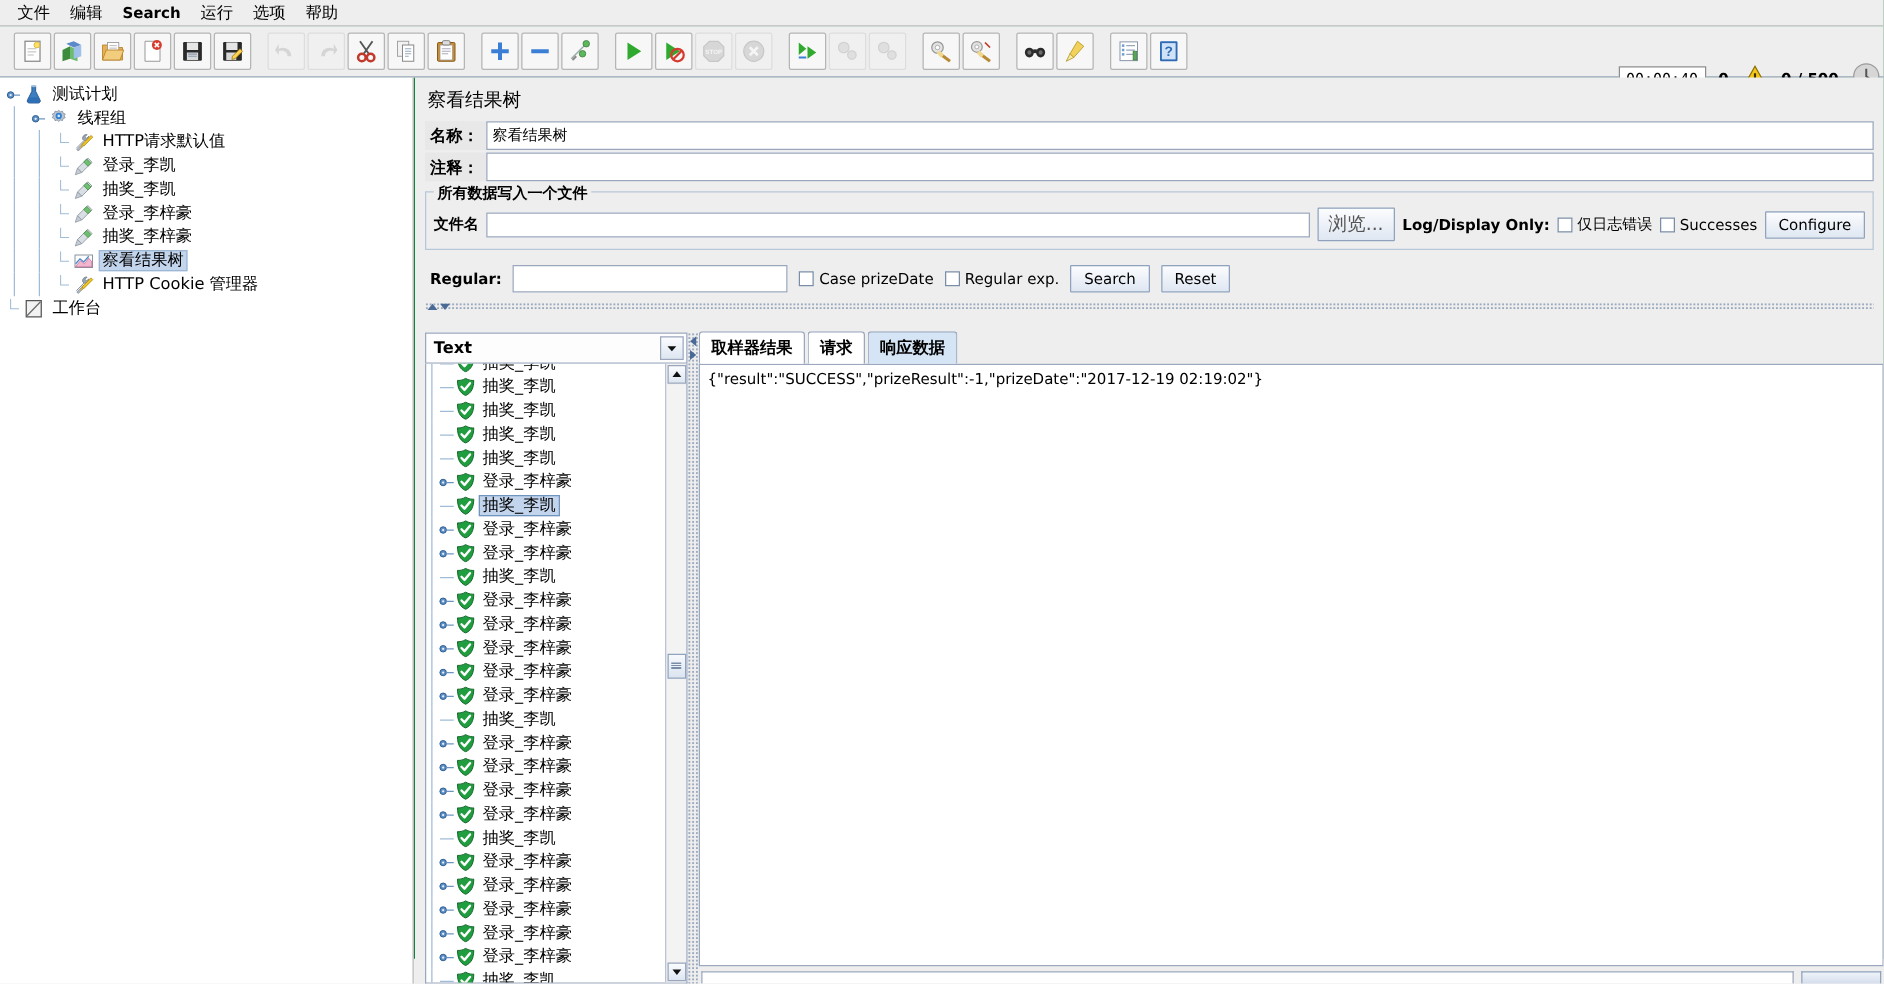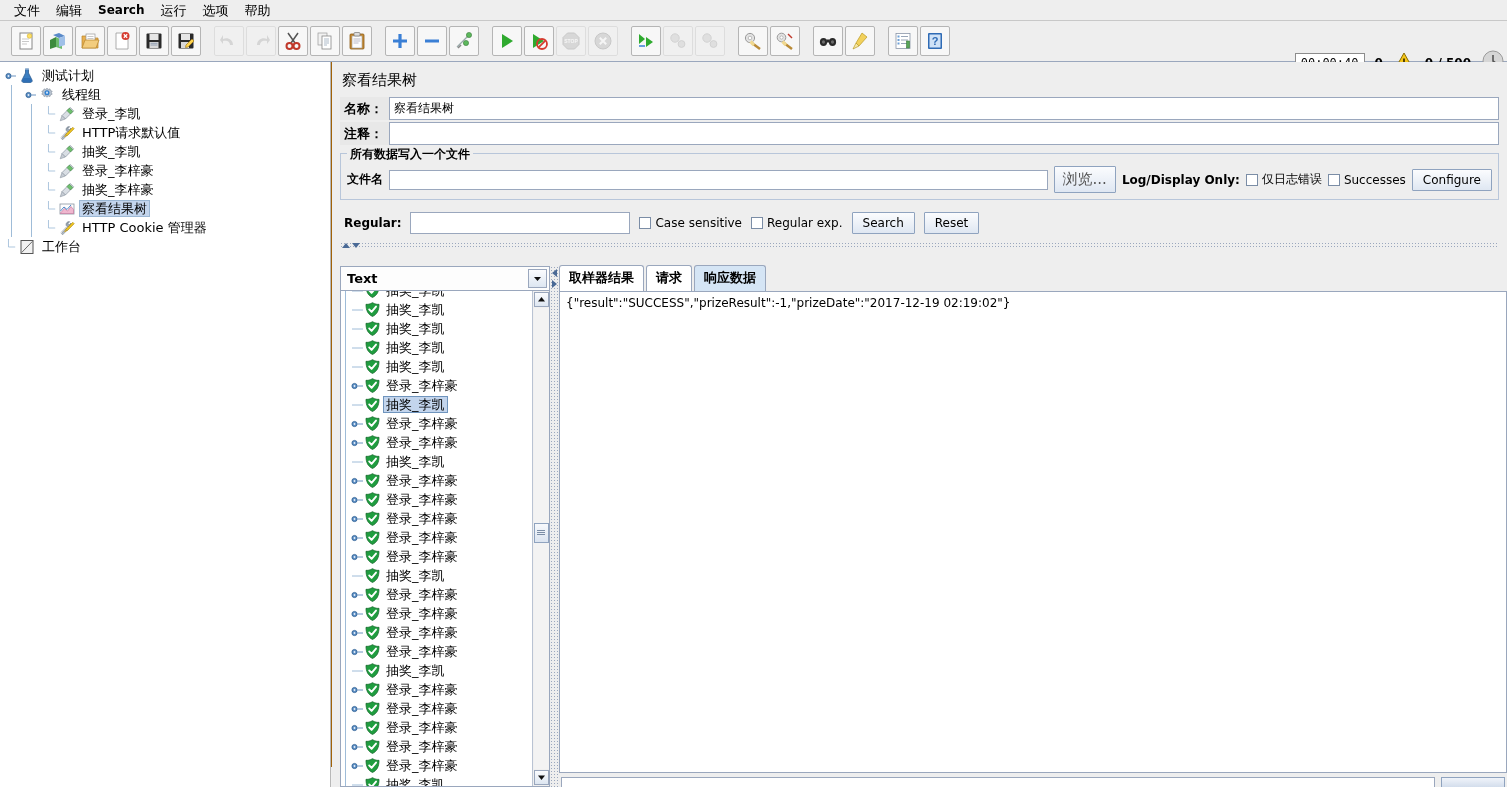--- a/index.html
+++ b/index.html
@@ -6,21 +6,21 @@
   html, body {
     margin: 0; padding: 0;
     width: 1507px; height: 787px;
     overflow: hidden;
     background: #f0f0f0;
     font-family: "DejaVu Sans", "Liberation Sans", sans-serif;
     font-size: 12px;
     color: #000;
     -webkit-font-smoothing: none;
   }
-  .app { position: relative; width: 1507px; height: 767px; background:#a16207; }
+  .app { position: relative; width: 1507px; height: 767px; background:#15803d; }
 
   
   .menubar {
     position:absolute; left:0; top:0; width:1507px; height:21px;
     background:#eeeeee; border-bottom:1px solid #c8c8c8;
     display:flex; align-items:center; padding-left:6px;
   }
   .menuitem {
     font-size:13px; padding:1px 8px; color:#000; line-height:17px;
     white-space:nowrap; font-family:"DejaVu Sans","Liberation Sans",sans-serif;
@@ -515,41 +515,41 @@
         </div>
         <div class="treerow">
           <span style="display: inline-block; flex: 0 0 auto; width: 44px; height: 19px; position: relative;">
             <span style="position: absolute; left: 11px; top: 0px; bottom: 0px; width: 1px; background: rgb(159, 188, 216);"></span>
             <span style="position: absolute; left: 31px; top: 0px; bottom: 0px; width: 1px; background: rgb(159, 188, 216);"></span>
           </span>
           <svg class="handle" viewBox="0 0 14 19">
        <path d="M4 0 V9.5 H12" stroke="#9fbcd8" stroke-width="1" fill="none"></path>
      </svg>
           <svg class="ticon" viewBox="0 0 18 18">
-         <path d="M12.2 2.4 L15.6 5.8 L7.4 14 L4 10.6 Z" fill="#d9dee4" stroke="#8a94a0" stroke-width="0.7"></path>
-         <path d="M11.4 3.2 L14.8 6.6 L12.4 9 L9 5.6 Z" fill="#6ec06e" stroke="#3f8a3f" stroke-width="0.6"></path>
-         <path d="M4 10.6 L2.2 15.8 L7.4 14 Z" fill="#c6ccd4" stroke="#8a94a0" stroke-width="0.6"></path>
-       </svg>
-          <span class="lbl">登录_李凯</span>
+         <path d="M3 13.6l6.2-6.2-1.1-1.1a3 3 0 0 1 3.6-3.6L10 4.4l1.3 1.3 1.7-1.7a3 3 0 0 1-3.6 3.6" fill="#9aa6b4" stroke="#6d7884" stroke-width="0.6"></path>
+         <path d="M3.4 14.6l5.6-5.6 1.2 1.2-5.6 5.6Z" fill="#b0bac6" stroke="#6d7884" stroke-width="0.5"></path>
+         <path d="M14.8 3.3l1.4 1.4-7.2 7.2-1.4-1.4Z" fill="#f0c420" stroke="#a8860d" stroke-width="0.6"></path>
+         <path d="M7.2 10.9l1.4 1.4-2.4 1Z" fill="#d9a80f"></path>
+       </svg>
+          <span class="lbl">HTTP请求默认值</span>
         </div>
         <div class="treerow">
           <span style="display: inline-block; flex: 0 0 auto; width: 44px; height: 19px; position: relative;">
             <span style="position: absolute; left: 11px; top: 0px; bottom: 0px; width: 1px; background: rgb(159, 188, 216);"></span>
             <span style="position: absolute; left: 31px; top: 0px; bottom: 0px; width: 1px; background: rgb(159, 188, 216);"></span>
           </span>
           <svg class="handle" viewBox="0 0 14 19">
        <path d="M4 0 V9.5 H12" stroke="#9fbcd8" stroke-width="1" fill="none"></path>
      </svg>
           <svg class="ticon" viewBox="0 0 18 18">
-         <path d="M3 13.6l6.2-6.2-1.1-1.1a3 3 0 0 1 3.6-3.6L10 4.4l1.3 1.3 1.7-1.7a3 3 0 0 1-3.6 3.6" fill="#9aa6b4" stroke="#6d7884" stroke-width="0.6"></path>
-         <path d="M3.4 14.6l5.6-5.6 1.2 1.2-5.6 5.6Z" fill="#b0bac6" stroke="#6d7884" stroke-width="0.5"></path>
-         <path d="M14.8 3.3l1.4 1.4-7.2 7.2-1.4-1.4Z" fill="#f0c420" stroke="#a8860d" stroke-width="0.6"></path>
-         <path d="M7.2 10.9l1.4 1.4-2.4 1Z" fill="#d9a80f"></path>
-       </svg>
-          <span class="lbl">HTTP请求默认值</span>
+         <path d="M12.2 2.4 L15.6 5.8 L7.4 14 L4 10.6 Z" fill="#d9dee4" stroke="#8a94a0" stroke-width="0.7"></path>
+         <path d="M11.4 3.2 L14.8 6.6 L12.4 9 L9 5.6 Z" fill="#6ec06e" stroke="#3f8a3f" stroke-width="0.6"></path>
+         <path d="M4 10.6 L2.2 15.8 L7.4 14 Z" fill="#c6ccd4" stroke="#8a94a0" stroke-width="0.6"></path>
+       </svg>
+          <span class="lbl">登录_李凯</span>
         </div>
         <div class="treerow">
           <span style="display: inline-block; flex: 0 0 auto; width: 44px; height: 19px; position: relative;">
             <span style="position: absolute; left: 11px; top: 0px; bottom: 0px; width: 1px; background: rgb(159, 188, 216);"></span>
             <span style="position: absolute; left: 31px; top: 0px; bottom: 0px; width: 1px; background: rgb(159, 188, 216);"></span>
           </span>
           <svg class="handle" viewBox="0 0 14 19">
        <path d="M4 0 V9.5 H12" stroke="#9fbcd8" stroke-width="1" fill="none"></path>
      </svg>
           <svg class="ticon" viewBox="0 0 18 18">
@@ -665,21 +665,21 @@
         </div>
         <div class="btn">Configure</div>
       </div>
     </div>
 
     <div class="searchrow">
       <div class="searchlabel">Regular:</div>
       <input class="searchinput" type="text" value="" style="">
       <div class="cblabel">
         <span class="cbox"></span>
-        <span>Case sensitive</span>
+        <span>Case prizeDate</span>
       </div>
       <div class="cblabel">
         <span class="cbox"></span>
         <span>Regular exp.</span>
       </div>
       <div class="btn">Search</div>
       <div class="btn">Reset</div>
     </div>
 
     <div class="hsplit">

